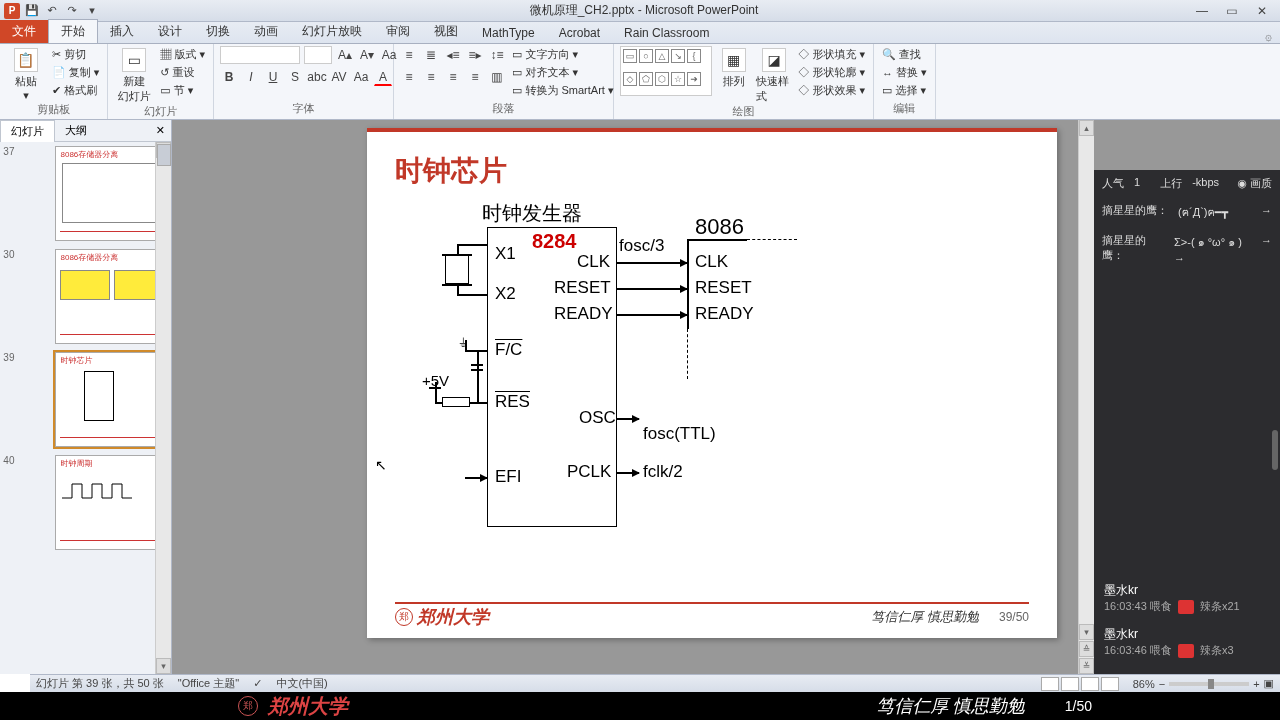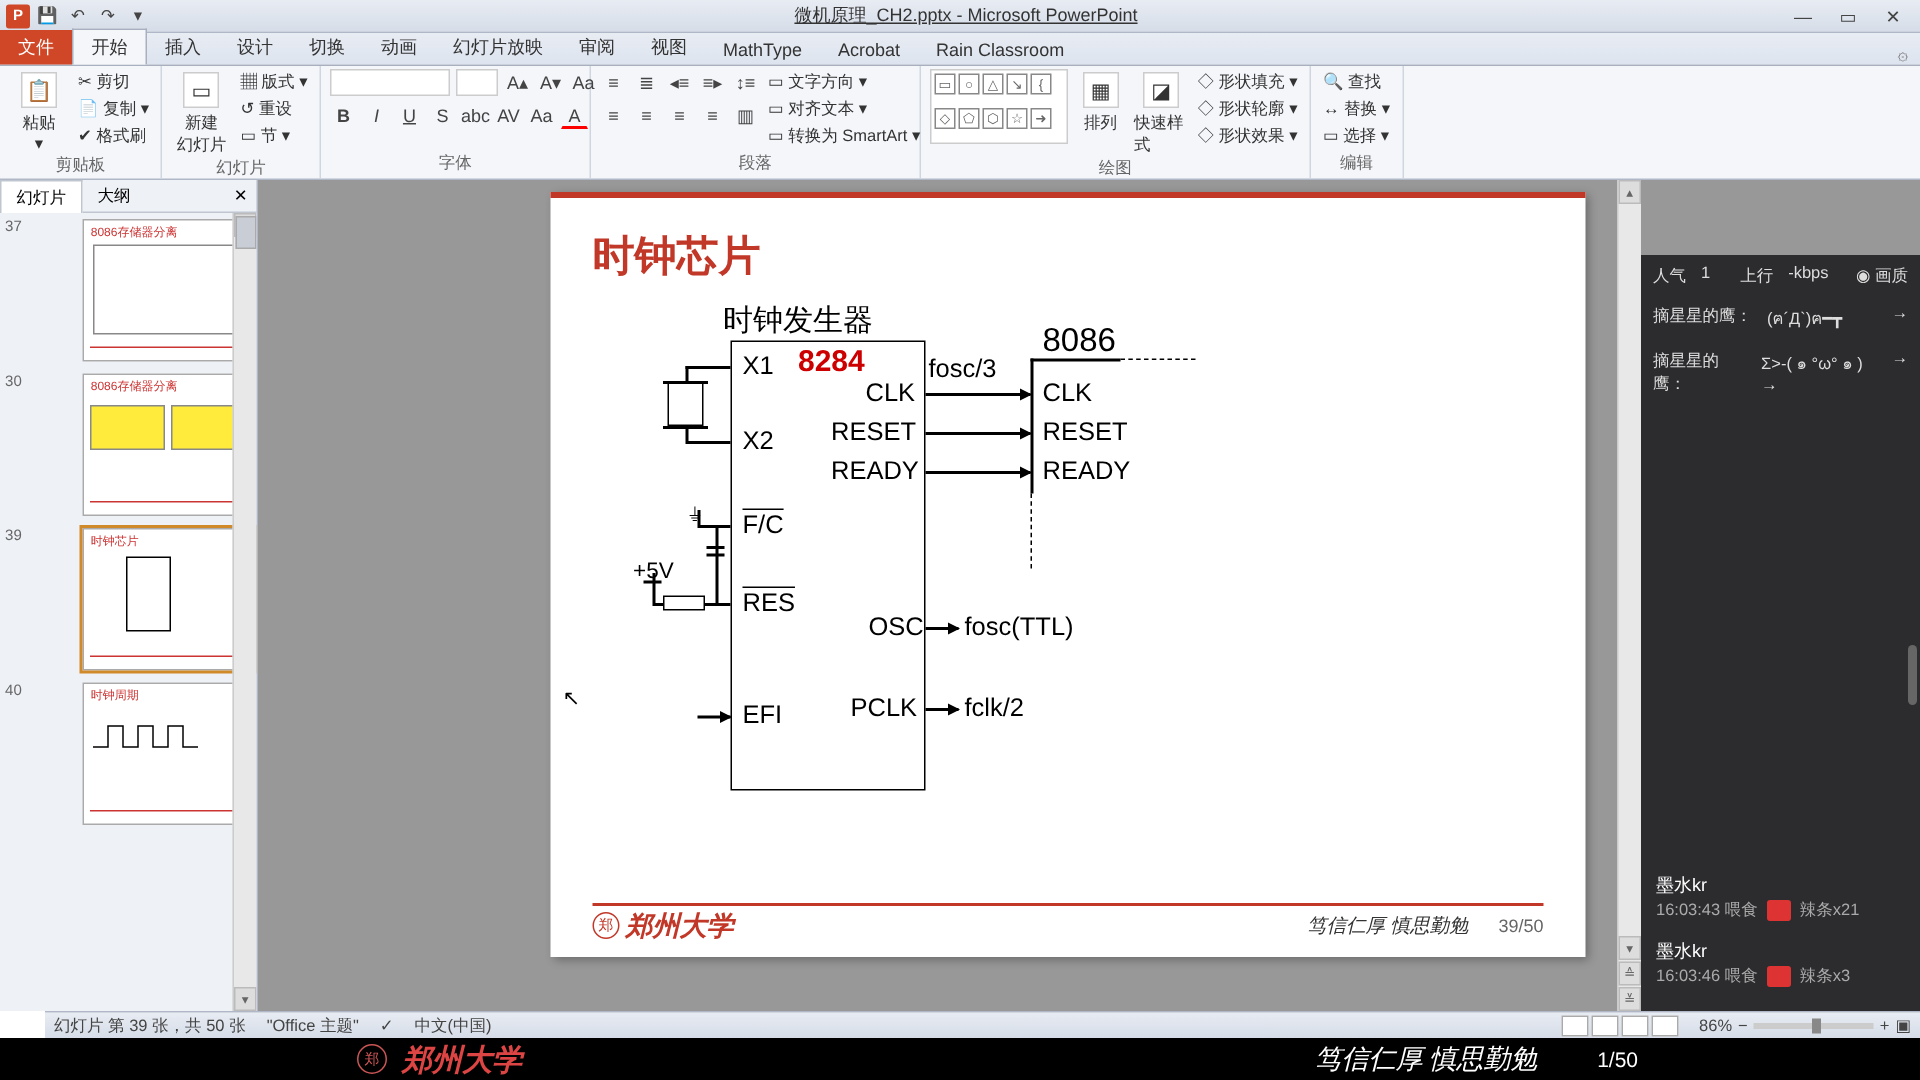--- a/index.html
+++ b/index.html
@@ -3,21 +3,21 @@
 <meta charset="utf-8">
 <style>
 * { margin: 0; padding: 0; box-sizing: border-box; font-family: "Microsoft YaHei", SimSun, sans-serif; }
 body { width: 1280px; height: 720px; background: #fff; overflow: hidden; font-size: 12px; }
 
 
 .titlebar { height: 22px; background: linear-gradient(#e8ecf3,#d6dde8); display: flex; align-items: center; padding: 0 4px; border-bottom: 1px solid #b0b8c8; }
 .titlebar .qat { display:flex; gap:4px; align-items:center; }
 .titlebar .qat .q { width:16px; height:16px; display:flex; align-items:center; justify-content:center; font-size:11px; color:#444; }
 .titlebar .qat .logo { width:16px; height:16px; background:#d04727; color:#fff; font-weight:bold; font-size:10px; display:flex; align-items:center; justify-content:center; border-radius:2px; }
-.titlebar .title { flex:1; text-align:center; font-size:12px; color:#333;text-decoration:underline; }
+.titlebar .title { flex:1; text-align:center; font-size:12px; color:#333; }
 .titlebar .winbtns { display:flex; gap:2px; }
 .titlebar .winbtns span { width:28px; height:18px; display:flex; align-items:center; justify-content:center; font-size:12px; color:#444; }
 
 
 .tabs { height: 22px; background: linear-gradient(#e8ecf3,#dde4ef); display:flex; align-items:flex-end; border-bottom:1px solid #a8b0c0; }
 .tabs .tab { padding:3px 12px; font-size:12px; color:#333; cursor:pointer; }
 .tabs .tab.file { background:#d04727; color:#fff; }
 .tabs .tab.active { background:#f4f6fa; border:1px solid #a8b0c0; border-bottom:none; }
 .tabs .help { margin-left:auto; padding:0 8px; color:#666; }
 
@@ -330,38 +330,38 @@
         <div class="chip" style="left:100px;top:35px;width:130px;height:300px"></div>
         <div class="lbl" style="left:95px;top:8px;font-size:20px">时钟发生器</div>
         <div class="lbl" style="left:145px;top:38px;color:#c00;font-size:20px;font-weight:bold">8284</div>
 
         <div class="lbl" style="left:308px;top:22px;font-size:22px">8086</div>
         <div class="wire wirev" style="left:300px;top:47px;height:90px"></div>
         <div class="dashv" style="left:300px;top:137px;height:50px"></div>
         <div class="wire wireh" style="left:300px;top:47px;width:60px"></div>
         <div class="dashv" style="left:360px;top:47px;height:0;border-top:1.5px dashed #000;width:50px;border-left:none"></div>
 
-        <div class="lbl" style="left:108px;top:42px">X1</div>
+        <div class="lbl" style="left:108px;top:52px">X1</div>
         <div class="lbl" style="left:108px;top:92px">X2</div>
         <div class="lbl" style="left:108px;top:148px"><span style="text-decoration:overline">F/C</span></div>
         <div class="lbl" style="left:108px;top:200px"><span style="text-decoration:overline">RES</span></div>
         <div class="lbl" style="left:108px;top:275px">EFI</div>
 
         <div class="lbl" style="left:190px;top:60px">CLK</div>
         <div class="lbl" style="left:167px;top:86px">RESET</div>
         <div class="lbl" style="left:167px;top:112px">READY</div>
         <div class="lbl" style="left:192px;top:216px">OSC</div>
         <div class="lbl" style="left:180px;top:270px">PCLK</div>
 
         <div class="lbl" style="left:308px;top:60px">CLK</div>
         <div class="lbl" style="left:308px;top:86px">RESET</div>
         <div class="lbl" style="left:308px;top:112px">READY</div>
 
         <div class="lbl" style="left:232px;top:44px">fosc/3</div>
-        <div class="lbl" style="left:256px;top:216px">fosc(TTL)</div>
+        <div class="lbl" style="left:256px;top:232px">fosc(TTL)</div>
         <div class="lbl" style="left:256px;top:270px">fclk/2</div>
 
         <div class="wire wireh arrow-r" style="left:230px;top:70px;width:70px"></div>
         <div class="wire wireh arrow-r" style="left:230px;top:96px;width:70px"></div>
         <div class="wire wireh arrow-r" style="left:230px;top:122px;width:70px"></div>
         <div class="wire wireh arrow-r" style="left:230px;top:226px;width:22px"></div>
         <div class="wire wireh arrow-r" style="left:230px;top:280px;width:22px"></div>
 
         <div class="wire wireh" style="left:70px;top:52px;width:30px"></div>
         <div class="wire wireh" style="left:70px;top:102px;width:30px"></div>

